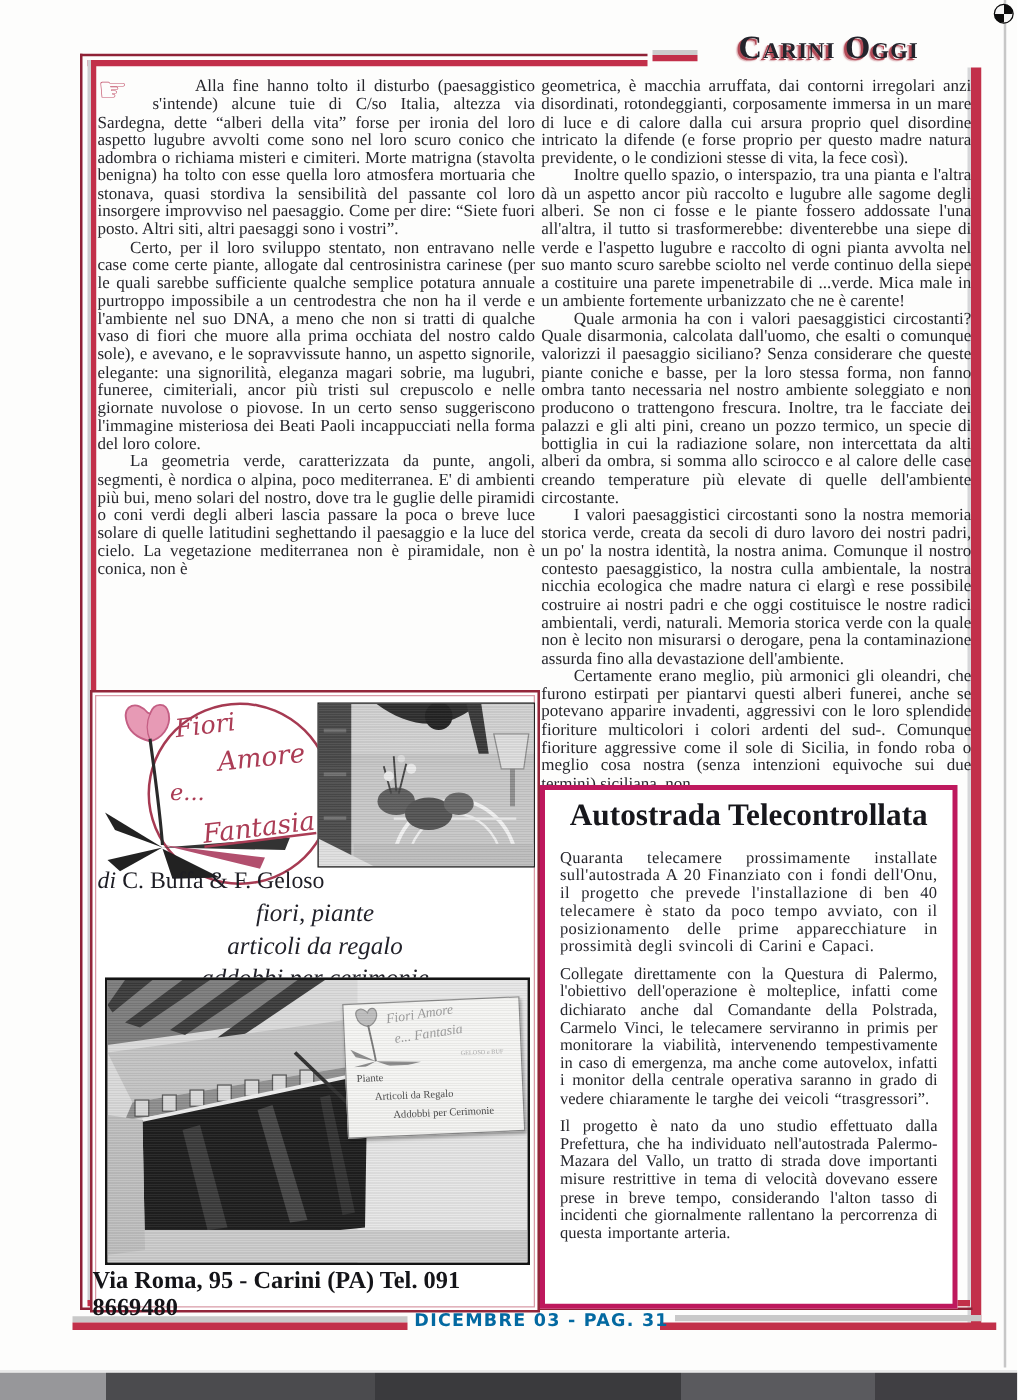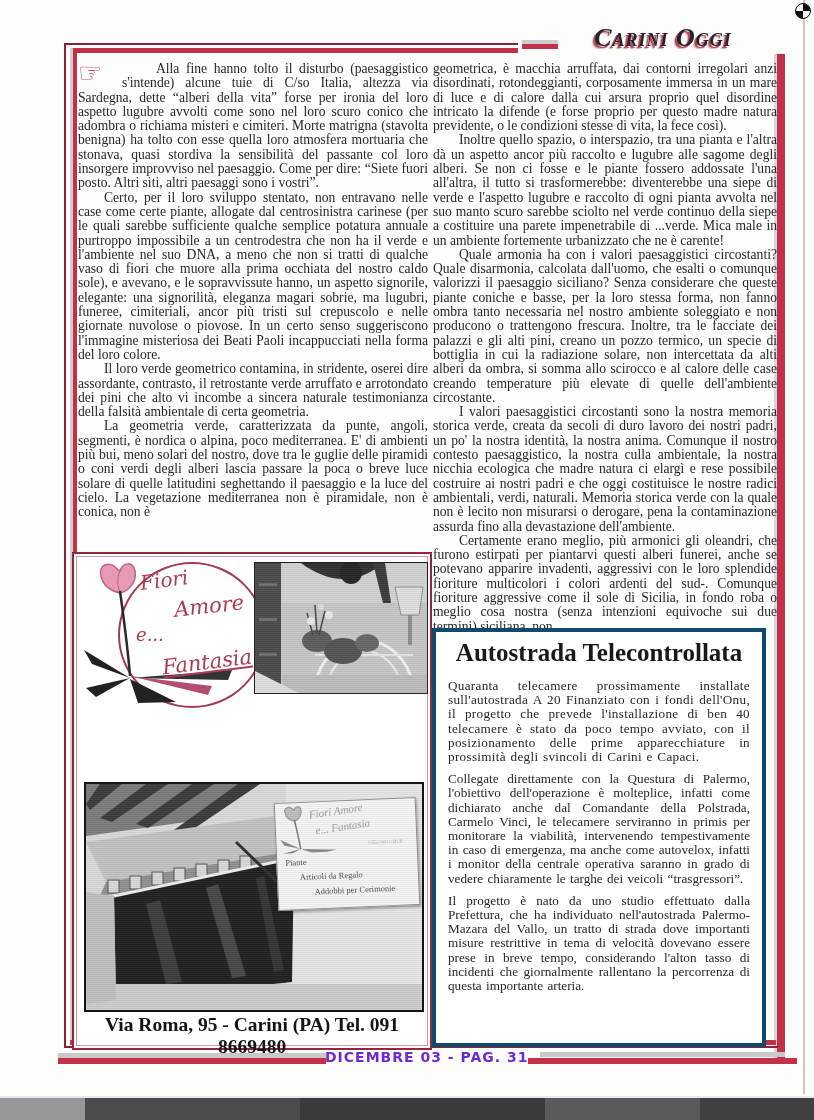--- a/index.html
+++ b/index.html
@@ -20,21 +20,21 @@
   #f-left-outer{left:64px;top:43px;width:2px;height:1004px;background:#8f2136;}
   #f-left-inner{left:70px;top:48px;width:7px;height:994px;background:linear-gradient(90deg,#cdced0 0 40%,#c2304a 40%);}
   #f-right-bar{left:774px;top:54px;width:11px;height:1010px;background:linear-gradient(90deg,#d6d7d9 0 25%,#c2304a 25%);}
   #f-bottom-inner{left:70px;top:1040px;width:706px;height:5px;}
   #f-bottom-outer{left:64px;top:1046px;width:714px;height:2px;background:#8f2136;}
   #masthead-dash{position:absolute;left:522px;top:40px;width:36px;height:9px;
     background:linear-gradient(180deg,#cccccc 0 40%,#c2304a 40%);}
 
   
   .masthead{position:absolute;left:548px;top:16px;width:230px;height:44px;text-align:center;
-    font-style:italic;font-weight:bold;font-variant:small-caps;font-size:26px;line-height:44px;
+    font-weight:bold;font-variant:small-caps;font-size:26px;line-height:44px;
     color:#24242c;letter-spacing:1px;
     text-shadow:-2px 2px 0 #b24a57,-3px 3px 1px rgba(178,74,87,.45);}
 
   
   .column{position:absolute;text-align:justify;font-size:13.6px;line-height:14.3px;color:#26262c;overflow:hidden;}
   #col-left{left:78px;top:62px;width:350px;height:490px;}
   #col-right{left:433px;top:62px;width:344px;height:566px;font-family:Liberation Serif, serif;}
   .column p{margin:0;text-indent:26px;}
   .column p.no-indent{text-indent:0;}
   #col-left p.lead{text-indent:34px;}
@@ -61,39 +61,39 @@
   #ad-services{position:absolute;left:0;right:0;top:164px;text-align:center;font-style:italic;
     font-size:20px;line-height:26px;color:#22222a;}
   .service-line{display:block;}
   #ad-exterior{position:absolute;left:10px;top:228px;width:336px;height:226px;border:2px solid #141414;
     background:#d5d5d5;overflow:hidden;}
   #shop-sign{position:absolute;left:190px;top:16px;width:140px;height:106px;background:#f4f4f2;
     border:1px solid #8a8a8a;transform:rotate(-2.5deg);box-shadow:1px 2px 3px rgba(0,0,0,.35);}
   #sign-text{position:absolute;left:4px;top:52px;right:2px;font-size:8.5px;line-height:15px;color:#4a4a4a;}
   .sign-line{display:block;white-space:nowrap;}
   .sl1{margin-left:4px;}.sl2{margin-left:18px;}.sl3{margin-left:32px;}
-  #ad-address{position:absolute;left:0;right:0;top:460px;text-align:center;font-weight:bold;
+  #ad-address{position:absolute;left:0;right:0;top:460px;text-align:left;font-weight:bold;
     font-size:19.5px;color:#141418;}
 
   
   #highway-box{position:absolute;left:432px;top:628px;width:334px;height:419px;background:#fff;
-    border:4px solid #0c4a6e;box-sizing:border-box;padding:6px 12px 4px;overflow:hidden;z-index:3;}
+    border:4px solid #be185d;box-sizing:border-box;padding:6px 12px 4px;overflow:hidden;z-index:3;}
   .hb-title{text-align:center;font-weight:bold;font-size:25px;line-height:29px;color:#17171c;margin:0;}
   #highway-box p.body{margin:8px 0 0;text-align:justify;font-size:13.2px;line-height:14.2px;
     color:#26262c;word-spacing:1px;text-indent:0;}
   #highway-box p.body.first{margin-top:12px;letter-spacing:.3px;}
 
   
   .footer-bar{position:absolute;}
   #fb-left-gray{left:58px;top:1053px;width:268px;height:5px;background:#c9c9c9;}
   #fb-left-red{left:58px;top:1058px;width:268px;height:6px;background:#c2304a;}
   #fb-right-gray{left:540px;top:1052px;width:245px;height:5px;background:#c9c9c9;}
   #fb-right-red{left:528px;top:1058px;width:269px;height:6px;background:#c2304a;}
-  #footer-text{position:absolute;left:325px;top:1049px;width:210px;text-align:left;
-    font-family:"DejaVu Sans",sans-serif;font-weight:bold;font-size:14px;letter-spacing:1px;color:#6d28d9;}
+  #footer-text{position:absolute;left:325px;top:1049px;width:210px;text-align:right;
+    font-family:"DejaVu Sans",sans-serif;font-weight:bold;font-size:14px;letter-spacing:1px;color:#0369a1;}
 </style>
 </head>
 <body>
 
 <div class="page">
 
   <div id="scan-edge-right"></div>
   <div id="scan-strip"></div>
   <div id="reg-mark"></div>
 
@@ -104,21 +104,20 @@
   <div class="frame-part" id="f-right-bar"></div>
   <div class="frame-part" id="f-bottom-inner"></div>
   <div class="frame-part" id="f-bottom-outer"></div>
   <div id="masthead-dash"></div>
 
   <div class="masthead">Carini Oggi</div>
 
   <div class="column" id="col-left">
     <p class="lead"><span class="hand">☞</span><span>Alla fine hanno tolto il disturbo (paesaggistico s'intende) alcune tuie di C/so Italia, altezza via Sardegna, dette “alberi della vita” forse per ironia del loro aspetto lugubre avvolti come sono nel loro scuro conico che adombra o richiama misteri e cimiteri. Morte matrigna (stavolta benigna) ha tolto con esse quella loro atmosfera mortuaria che stonava, quasi stordiva la sensibilità del passante col loro insorgere improvviso nel paesaggio. Come per dire: “Siete fuori posto. Altri siti, altri paesaggi sono i vostri”.</span></p>
     <p>Certo, per il loro sviluppo stentato, non entravano nelle case come certe piante, allogate dal centrosinistra carinese (per le quali sarebbe sufficiente qualche semplice potatura annuale purtroppo impossibile a un centrodestra che non ha il verde e l'ambiente nel suo DNA, a meno che non si tratti di qualche vaso di fiori che muore alla prima occhiata del nostro caldo sole), e avevano, e le sopravvissute hanno, un aspetto signorile, elegante: una signorilità, eleganza magari sobrie, ma lugubri, funeree, cimiteriali, ancor più tristi sul crepuscolo e nelle giornate nuvolose o piovose. In un certo senso suggeriscono l'immagine misteriosa dei Beati Paoli incappucciati nella forma del loro colore.</p>
-    <p>Il loro verde geometrico contamina, in stridente, oserei dire assordante, contrasto, il retrostante verde arruffato e arrotondato dei pini che alto vi incombe a sincera naturale testimonianza della falsità ambientale di certa geometria.</p>
     <p>La geometria verde, caratterizzata da punte, angoli, segmenti, è nordica o alpina, poco mediterranea. E' di ambienti più bui, meno solari del nostro, dove tra le guglie delle piramidi o coni verdi degli alberi lascia passare la poca o breve luce solare di quelle latitudini seghettando il paesaggio e la luce del cielo. La vegetazione mediterranea non è piramidale, non è conica, non è</p>
   </div>
 
   <div class="column" id="col-right">
     <p class="no-indent">geometrica, è macchia arruffata, dai contorni irregolari anzi disordinati, rotondeggianti, corposamente immersa in un mare di luce e di calore dalla cui arsura proprio quel disordine intricato la difende (e forse proprio per questo madre natura previdente, o le condizioni stesse di vita, la fece così).</p>
     <p>Inoltre quello spazio, o interspazio, tra una pianta e l'altra dà un aspetto ancor più raccolto e lugubre alle sagome degli alberi. Se non ci fosse e le piante fossero addossate l'una all'altra, il tutto si trasformerebbe: diventerebbe una siepe di verde e l'aspetto lugubre e raccolto di ogni pianta avvolta nel suo manto scuro sarebbe sciolto nel verde continuo della siepe a costituire una parete impenetrabile di ...verde. Mica male in un ambiente fortemente urbanizzato che ne è carente!</p>
     <p>Quale armonia ha con i valori paesaggistici circostanti? Quale disarmonia, calcolata dall'uomo, che esalti o comunque valorizzi il paesaggio siciliano? Senza considerare che queste piante coniche e basse, per la loro stessa forma, non fanno ombra tanto necessaria nel nostro ambiente soleggiato e non producono o trattengono frescura. Inoltre, tra le facciate dei palazzi e gli alti pini, creano un pozzo termico, un specie di bottiglia in cui la radiazione solare, non intercettata da alti alberi da ombra, si somma allo scirocco e al calore delle case creando temperature più elevate di quelle dell'ambiente circostante.</p>
     <p>I valori paesaggistici circostanti sono la nostra memoria storica verde, creata da secoli di duro lavoro dei nostri padri, un po' la nostra identità, la nostra anima. Comunque il nostro contesto paesaggistico, la nostra culla ambientale, la nostra nicchia ecologica che madre natura ci elargì e rese possibile costruire ai nostri padri e che oggi costituisce le nostre radici ambientali, verdi, naturali. Memoria storica verde con la quale non è lecito non misurarsi o derogare, pena la contaminazione assurda fino alla devastazione dell'ambiente.</p>
     <p>Certamente erano meglio, più armonici gli oleandri, che furono estirpati per piantarvi questi alberi funerei, anche se potevano apparire invadenti, aggressivi con le loro splendide fioriture multicolori i colori ardenti del sud-. Comunque fioriture aggressive come il sole di Sicilia, in fondo roba o meglio cosa nostra (senza intenzioni equivoche sui due termini) siciliana, non</p>
   </div>
@@ -163,21 +162,29 @@
         <ellipse cx="112" cy="80" rx="12" ry="9" fill="#666666"></ellipse>
         <path d="M60 42 L62 70 M70 48 L64 72 M52 50 L58 72" stroke="#444444" stroke-width="1.5" fill="none"></path>
         <circle cx="56" cy="58" r="4" fill="#e9e9e9"></circle>
         <circle cx="74" cy="52" r="4" fill="#e9e9e9"></circle>
         <circle cx="66" cy="44" r="3" fill="#dddddd"></circle>
         <rect x="28" y="112" width="144" height="18" fill="#bcbcbc"></rect>
         <path d="M0 108 L44 130 L0 130 Z" fill="#dedede"></path>
       </svg>
     </div>
 
-
+    <div id="ad-owner">
+      <span class="owner-di">di</span><span>C. Buffa &amp; F. Geloso</span>
+    </div>
+
+    <div id="ad-services">
+      <span class="service-line">fiori, piante</span>
+      <span class="service-line">articoli da regalo</span>
+      <span class="service-line">addobbi per cerimonie</span>
+    </div>
 
     <div id="ad-exterior" class="photo">
       <svg width="336" height="226" viewBox="0 0 336 226">
         <rect width="336" height="226" fill="#d9d9d9"></rect>
         <rect x="200" y="0" width="136" height="226" fill="#e6e6e6"></rect>
         <path d="M0 0 L170 0 L100 38 L0 52 Z" fill="#7b7b7b"></path>
         <path d="M14 0 L36 0 L4 26 L0 20 Z" fill="#3a3a3a"></path>
         <path d="M60 0 L82 0 L26 38 L14 34 Z" fill="#3a3a3a"></path>
         <path d="M106 0 L128 0 L62 44 L50 40 Z" fill="#3a3a3a"></path>
         <path d="M152 0 L174 0 L100 50 L88 46 Z" fill="#3a3a3a"></path>

